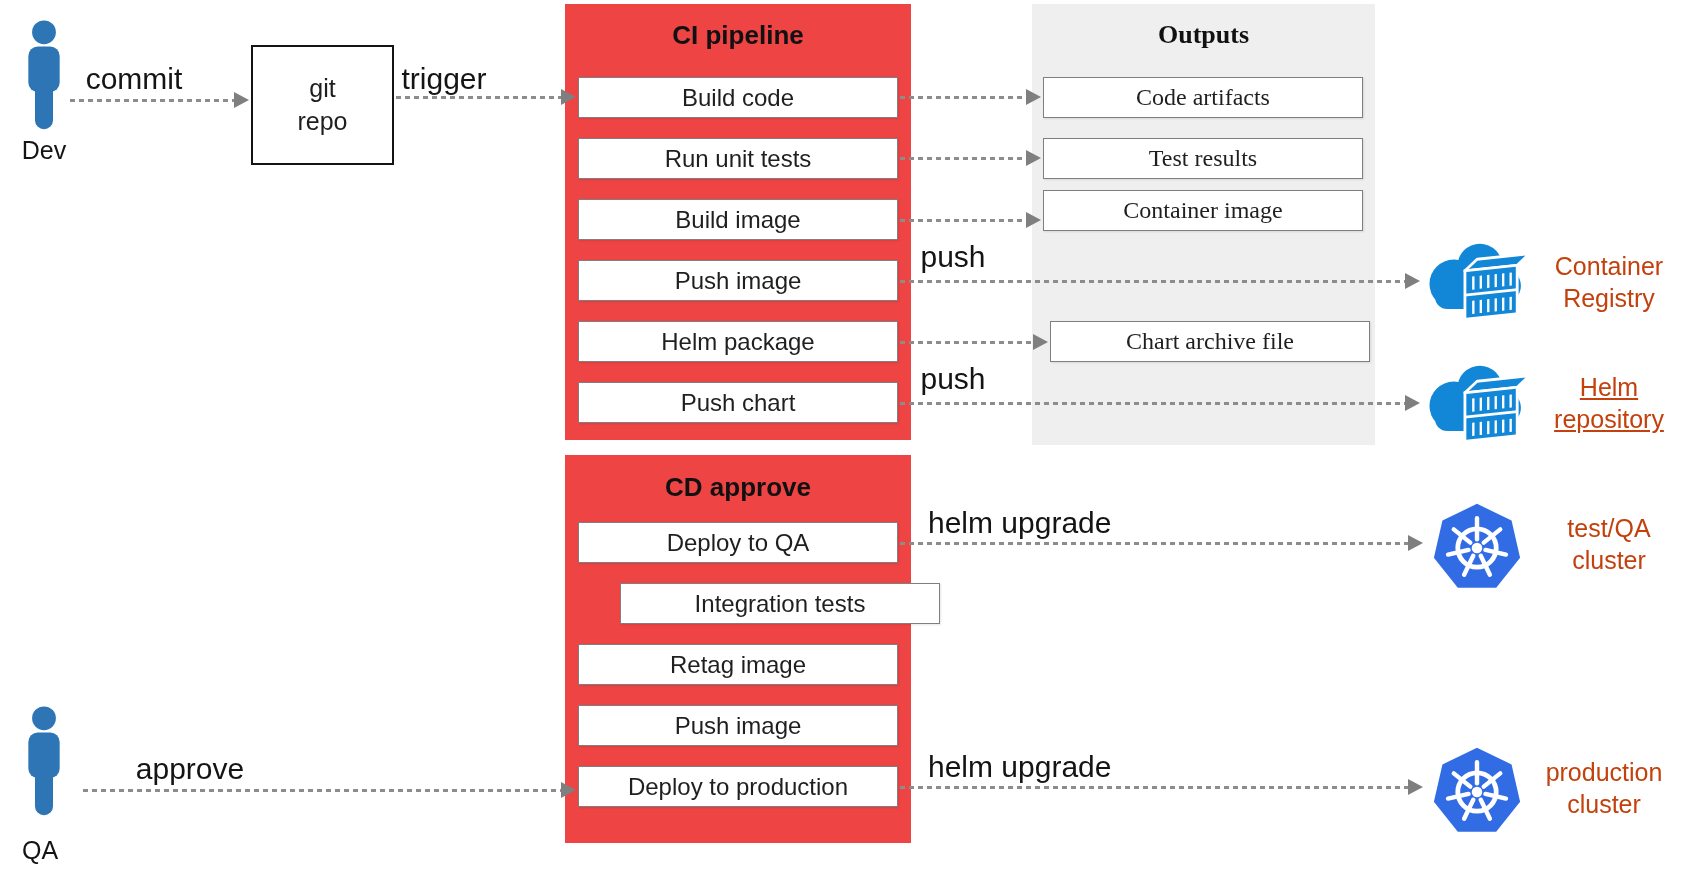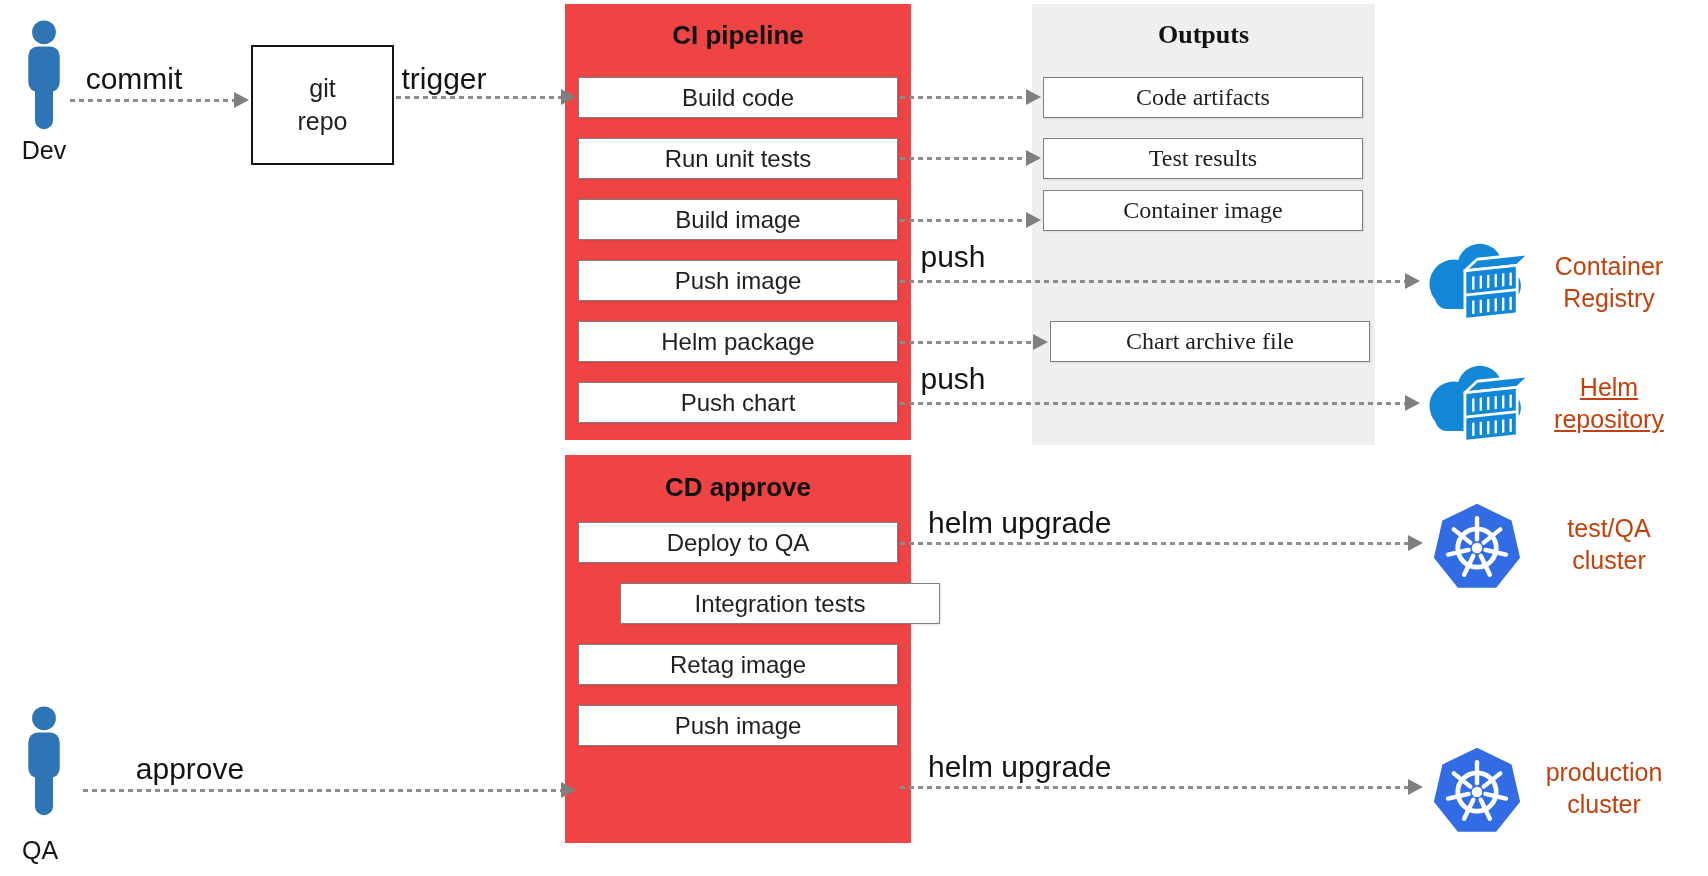--- a/index.html
+++ b/index.html
@@ -94,20 +94,23 @@
         <span>Deploy to QA</span>
       </div>
     <div class="step-box" style="left:13px;top:128px;margin-left:42px;">
         <span>Integration tests</span>
       </div>
     <div class="step-box" style="left:13px;top:189px;">
         <span>Retag image</span>
       </div>
     <div class="step-box" style="left:13px;top:250px;">
         <span>Push image</span>
+      </div>
+    <div class="step-box" style="left:13px;top:311px;">
+        <span>Deploy to production</span>
       </div>
   </div>
 
   <div class="actor" style="left:25px;top:18px;">
     <svg width="38" height="114" viewBox="0 0 40 116">
       <circle cx="20" cy="13" r="12.5" fill="#2e75b6"></circle>
       <rect x="3.5" y="28" width="33" height="48" rx="10" fill="#2e75b6"></rect>
       <rect x="10.5" y="56" width="19" height="59" rx="9.5" fill="#2e75b6"></rect>
     </svg>
   </div>

